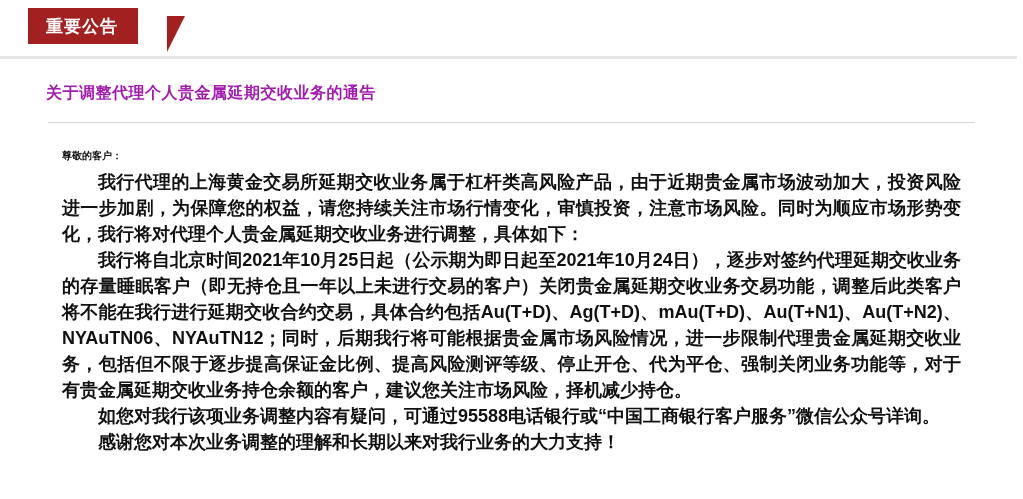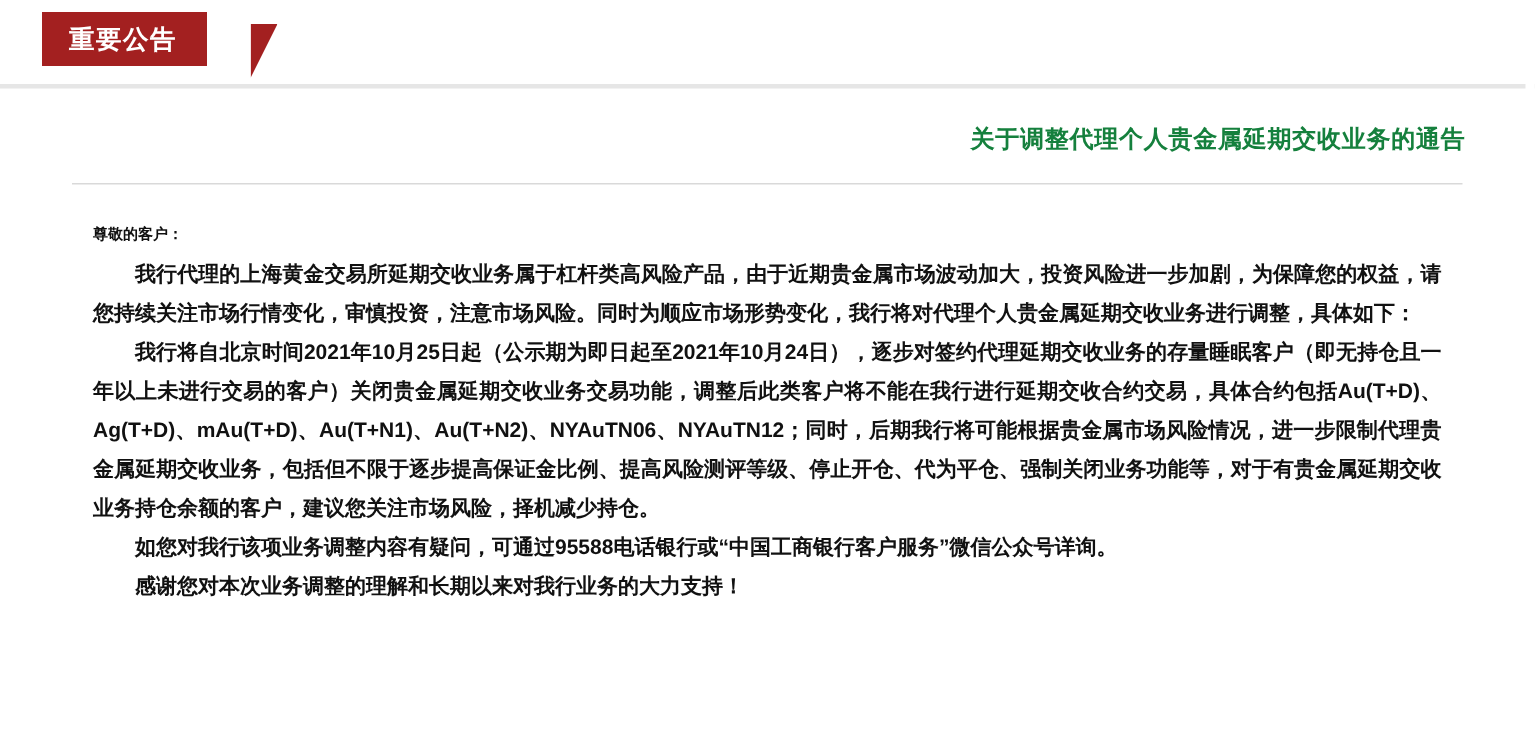--- a/index.html
+++ b/index.html
@@ -46,41 +46,41 @@
     clip-path: polygon(0 0, 100% 0, 0 100%);
   }
 
   
   .doc {
     position: relative;
     padding: 0 46px;
     box-sizing: border-box;
   }
   .doc-title {
-    text-align: right;
+    text-align: left;
     font-size: 16px;
     font-weight: bold;
-    color: #15803d;
+    color: #a21caf;
     padding: 24px 0 18px 0;
     letter-spacing: 0.5px;
   }
   .title-rule {
     border: 0;
     border-top: 1px solid #d9d9d9;
     margin: 0 2px 26px 2px;
   }
 
   .salutation {
     font-size: 10px;
     font-weight: bold;
     margin: 0 0 6px 16px;
     color: #111;
   }
   .para {
-    font-size: 14px;
+    font-size: 18px;
     line-height: 26px;
     margin: 0 16px 0 16px;
     text-indent: 2em;
     text-align: justify;
     color: #111;
     font-weight: bold;
   }
 
   
   .edge-strip {

